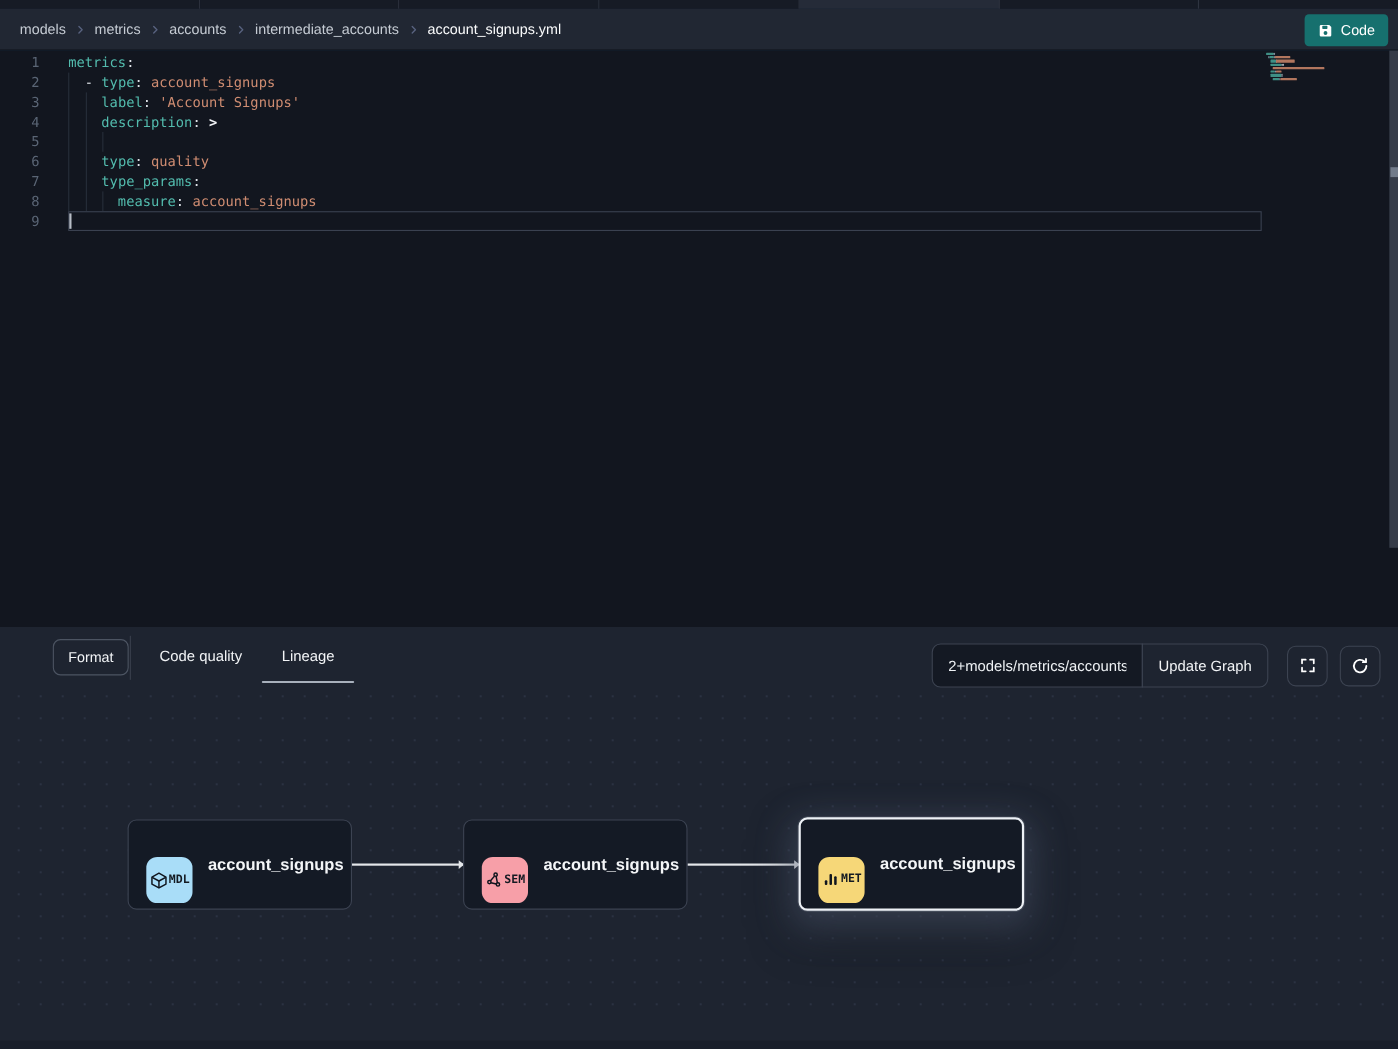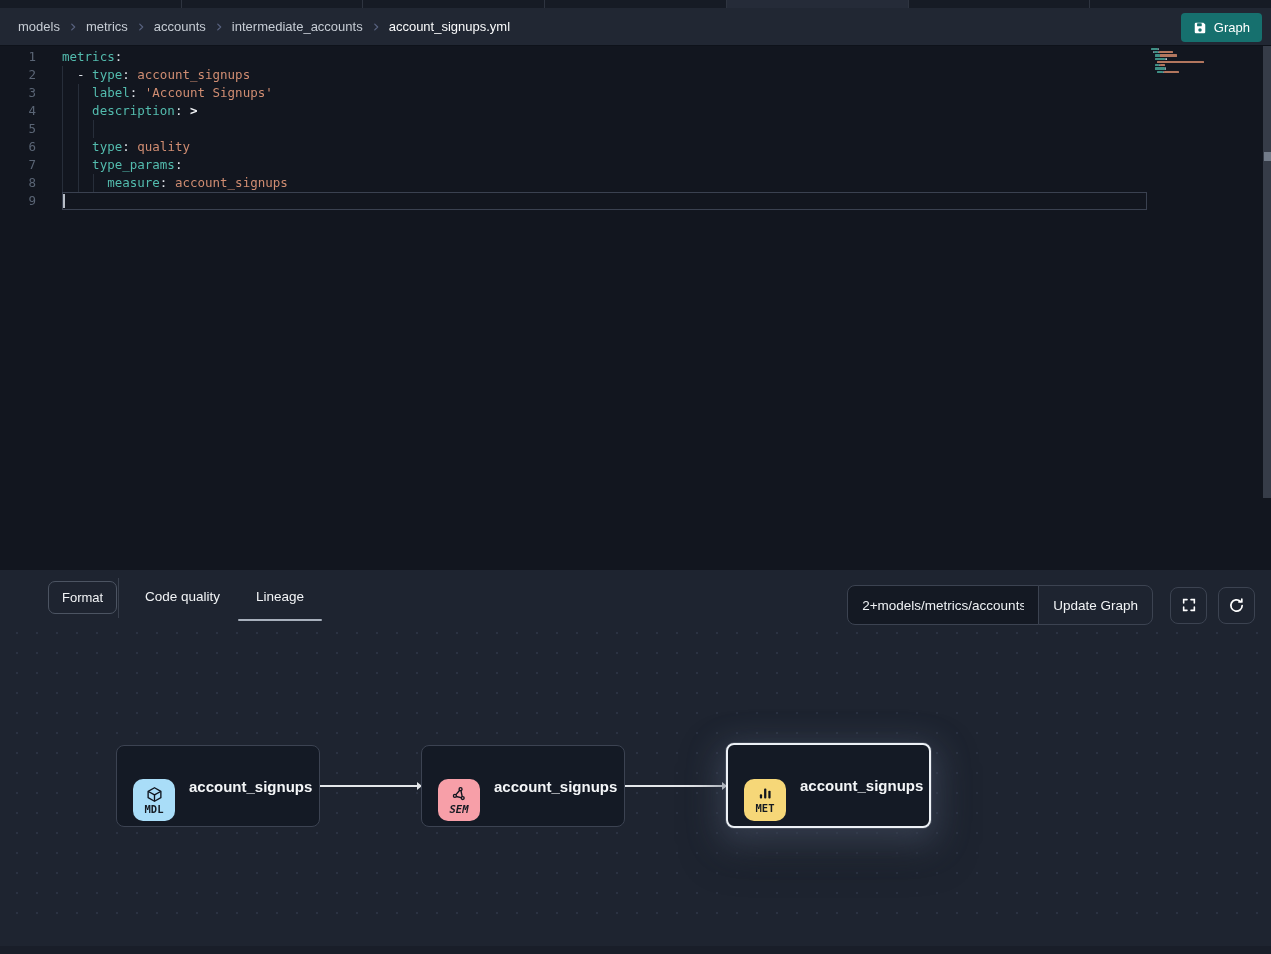--- a/index.html
+++ b/index.html
@@ -100,21 +100,21 @@
   .node {
     position:absolute; top:115px; width:204px; height:82px;
     background:#141a25; border:1.5px solid #3c4352; border-radius:8px;
     display:flex; align-items:center; padding-left:16px; gap:14px; cursor:pointer;
   }
   .node.selected {
     border:2px solid #edf1f6; top:113px; height:85px; width:205px;
     box-shadow:0 0 0 1px rgba(230,238,250,.12), 0 10px 34px 6px rgba(150,172,215,.28), 0 18px 44px rgba(0,0,0,.55);
   }
   .badge {
-    width:42px; height:42px; border-radius:10px; display:flex; flex-direction:column;
+    width:42px; height:42px; border-radius:10px; display:flex; flex-direction:row;
     align-items:center; justify-content:center; gap:1px; flex:0 0 auto;margin-top:28px;
   }
   .badge-label { font-family:"DejaVu Sans Mono",monospace; font-size:10.5px; font-weight:600; color:#141a22; line-height:11px; }
   .node-title { color:#f4f6f8; font-size:15px; font-weight:700; }
   .edge { position:absolute; top:155px; height:1.5px; background:#e4e7ea; }
   .edge::after {
     content:""; position:absolute; right:-1px; top:-3.2px;
     border-left:5px solid #e4e7ea; border-top:4px solid transparent; border-bottom:4px solid transparent;
   }
 
@@ -162,21 +162,21 @@
           </svg>
         </span>
         <span class="crumb last">account_signups.yml</span>
       </div>
     <button class="save-btn">
       <span style="display:flex;">
         <svg width="14" height="14" viewBox="0 0 24 24" fill="#ffffff">
           <path d="M19.6 3H5a2 2 0 0 0-2 2v14a2 2 0 0 0 2 2h14a2 2 0 0 0 2-2V6.4a1 1 0 0 0-.3-.7l-2.4-2.4a1 1 0 0 0-.7-.3zM12 18.5a3 3 0 1 1 0-6 3 3 0 0 1 0 6zM15 8a1 1 0 0 1-1 1H8a1 1 0 0 1-1-1V5a1 1 0 0 1 1-1h6a1 1 0 0 1 1 1v3z"></path>
         </svg>
       </span>
-      <span>Graph</span>
+      <span>Code</span>
     </button>
   </div>
 
   <div class="editor">
     <div class="guide g1"></div>
     <div class="guide g2"></div>
     <div class="guide g3a"></div>
     <div class="guide g3b"></div>
     <div class="code-area" id="code-area">
         <div class="code-line"><span class="gutter">1</span><span class="code"><span class="tk-key">metrics</span><span class="tk-punc">:</span></span></div>
@@ -287,21 +287,21 @@
                   <path d="M21 16.5v-9L12 2.5l-9 5v9l9 5 9-5z"></path>
                   <path d="M3.3 7.8L12 12.6l8.7-4.8"></path>
                   <path d="M12 21.5v-9"></path>
                 </svg>
               </span>
               <span class="badge-label">MDL</span>
             </div>
             <span class="node-title">account_signups</span>
           </div>
           <div class="node" style="left: 421px;">
-            <div class="badge" style="background: rgb(247, 159, 168); font-style: italic;">
+            <div class="badge" style="background: rgb(247, 159, 168);">
               <span style="display: flex;">
                 <svg width="17" height="17" viewBox="0 0 24 24" fill="none" stroke="#10151e" stroke-width="1.9">
                   <circle cx="13.5" cy="4.5" r="2.1"></circle>
                   <circle cx="5.5" cy="14" r="2.1"></circle>
                   <circle cx="16.5" cy="17" r="2.1"></circle>
                   <path d="M12 6.3L7 12.2"></path>
                   <path d="M7.5 14.8l6.9 1.6"></path>
                   <path d="M15.8 15.1l-1.7-8.4"></path>
                 </svg>
               </span>

